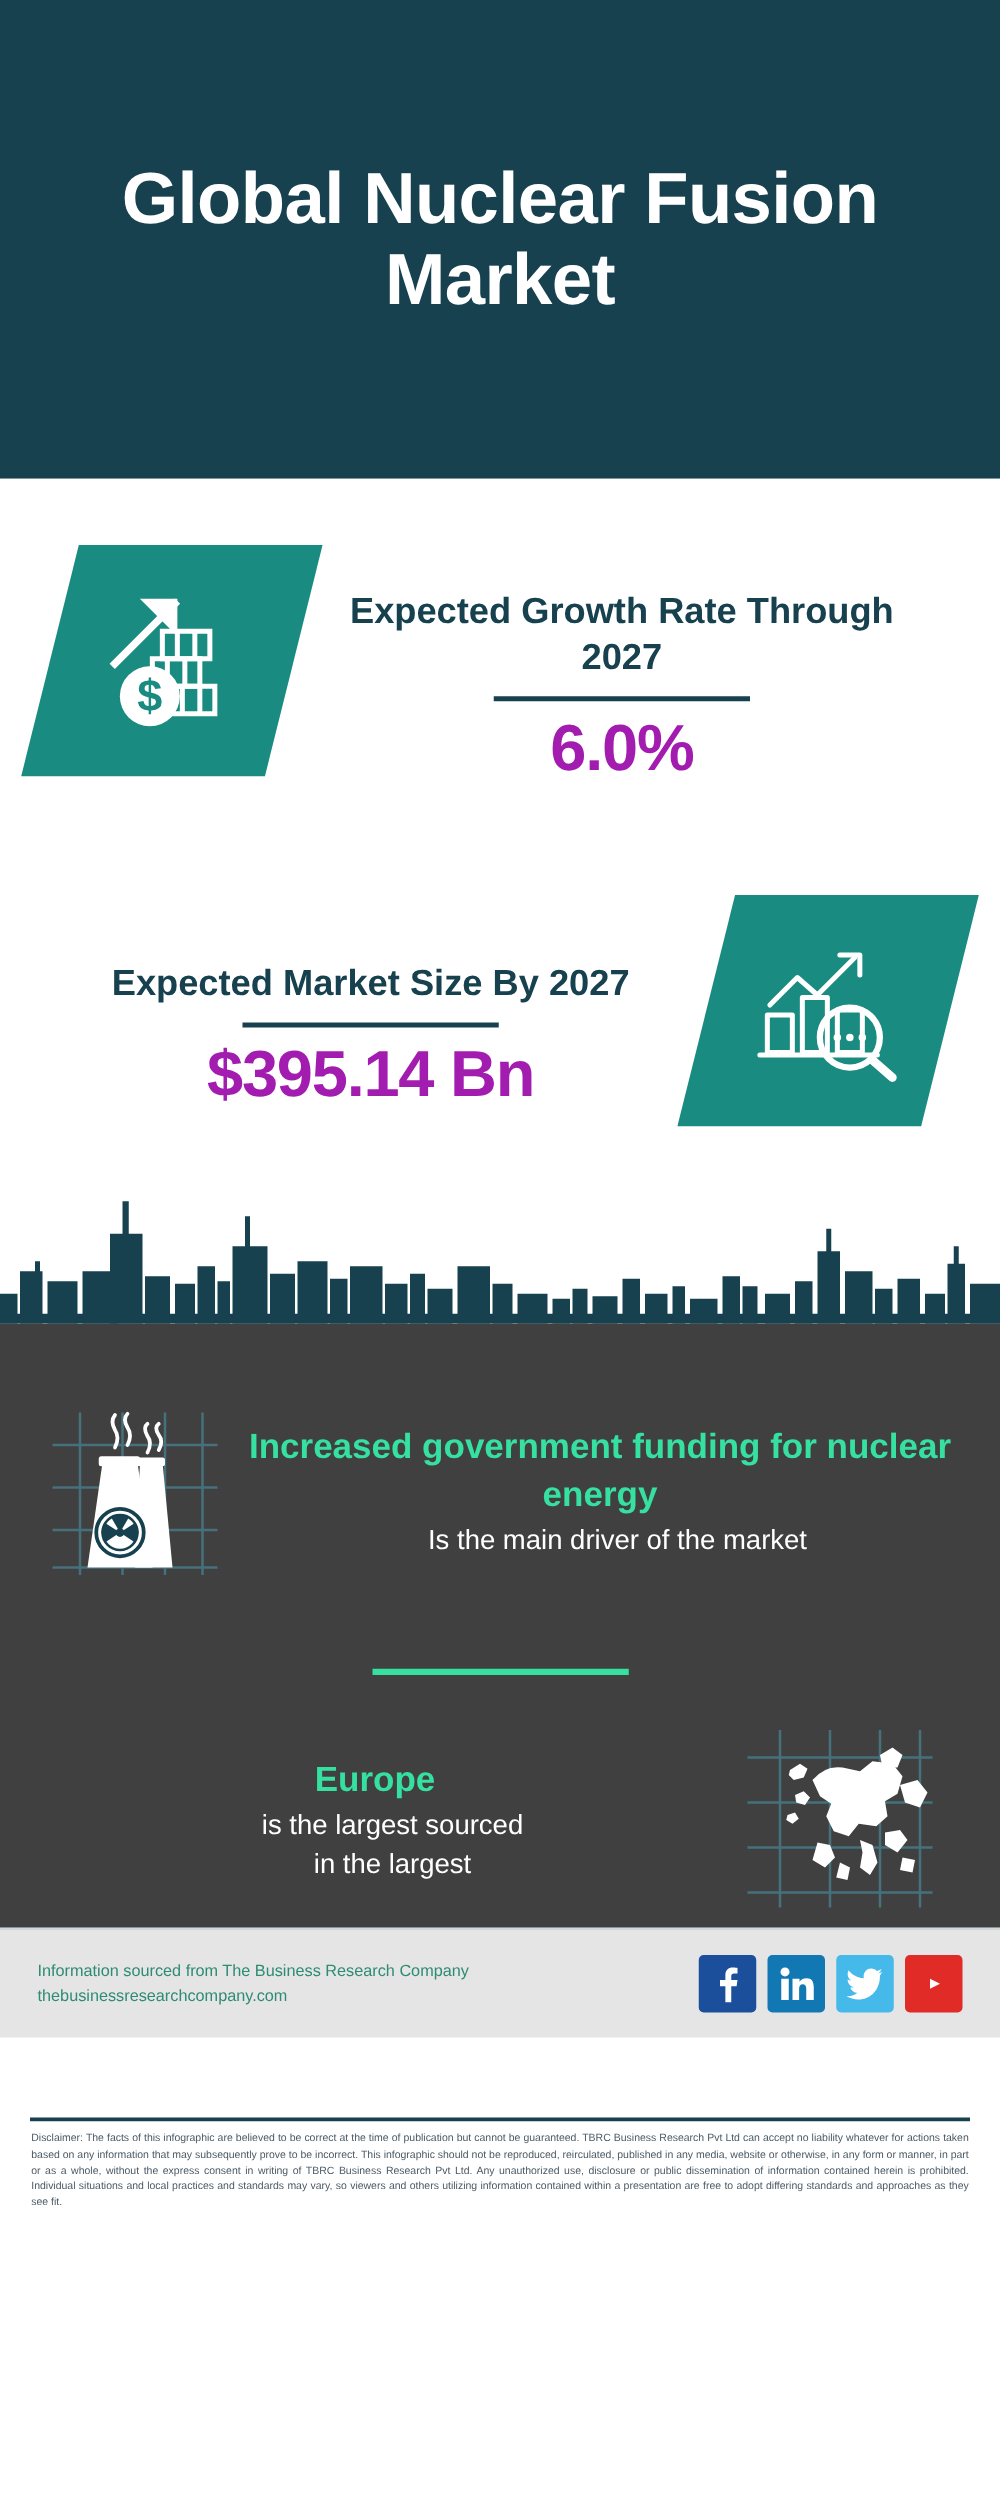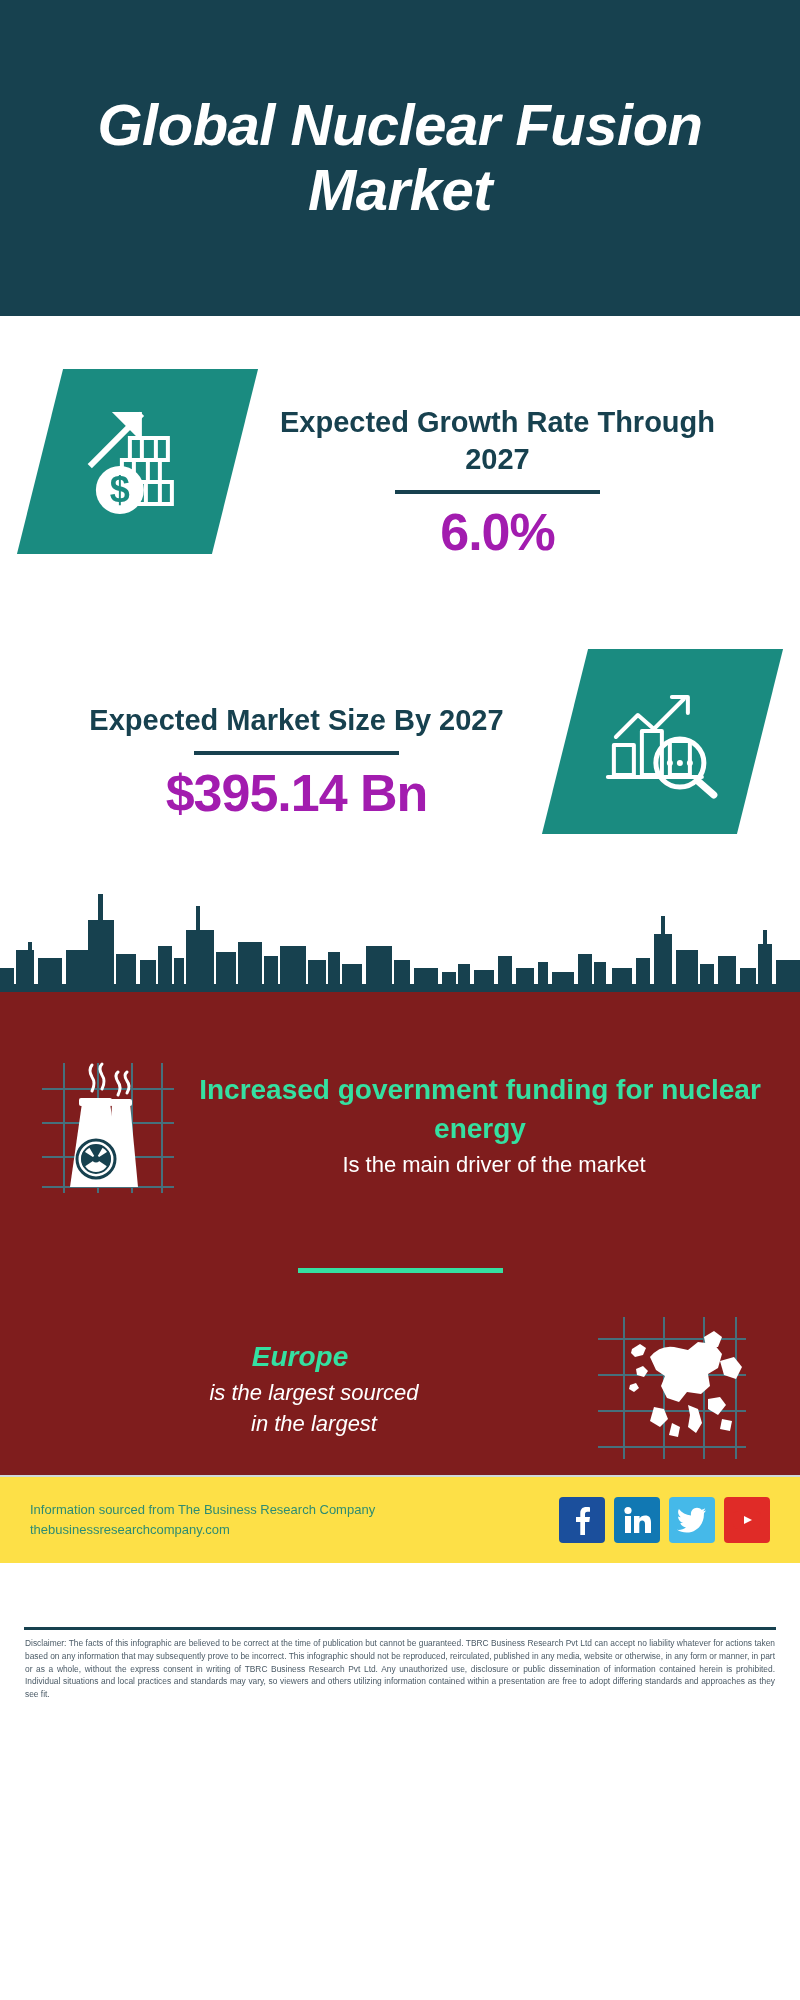--- a/index.html
+++ b/index.html
@@ -7,24 +7,23 @@
   body {
     font-family: "Liberation Sans", sans-serif;
     background:#ffffff;
     width:800px; height:2000px;
     position:relative; overflow:hidden;
   }
 
   
   .header {
     background:#17414F;
-    height:316px;
+    height:383px;
     display:flex; align-items:center; justify-content:center;
     padding:0 60px;
-    font-style:italic;
   }
   .header-title {
     color:#ffffff;
     font-size:58px;
     font-weight:bold;
     line-height:1.12;
     text-align:center;
     letter-spacing:-0.5px;
   }
 
@@ -66,21 +65,21 @@
     font-weight:bold;
     line-height:1.08;
     letter-spacing:-1px;
   }
 
   
   .skyline { display:block; width:800px; height:120px; margin-top:-4px; }
 
   
   .dark-section {
-    background:#7f1d1d;
+    background:#404040;
     padding:0;
     position:relative;
   }
   .insight-row { display:flex; align-items:center; padding:16px 28px 0 28px; }
   .insight-row.driver { min-height:250px; }
   .insight-icon { flex:0 0 160px; display:flex; align-items:center; justify-content:center; }
   .insight-text { flex:1 1 auto; text-align:center; padding:0 6px; }
 
   .accent-head {
     color:#35E0A1;
@@ -95,27 +94,27 @@
     line-height:1.42;
     margin-left:28px;
   }
 
   .green-divider {
     width:205px; height:5px;
     background:#35E0A1;
     margin:26px auto 22px auto;
   }
 
-  .insight-row.region { min-height:180px; padding-bottom:10px;font-style:italic; }
+  .insight-row.region { min-height:180px; padding-bottom:10px; }
   .region-text { flex:1 1 auto; text-align:center; }
   .region-map { flex:0 0 200px; display:flex; align-items:center; justify-content:center; }
 
   
   .footer-band {
-    background:#fde047;
+    background:#e5e5e5;
     border-top:2px solid #cfd8da;
     display:flex; align-items:center;
     padding:14px 30px;
     height:88px;
   }
   .source-block { flex:1 1 auto; }
   .source-line {
     color:#2E8C72;
     font-size:13px;
     line-height:1.55;

